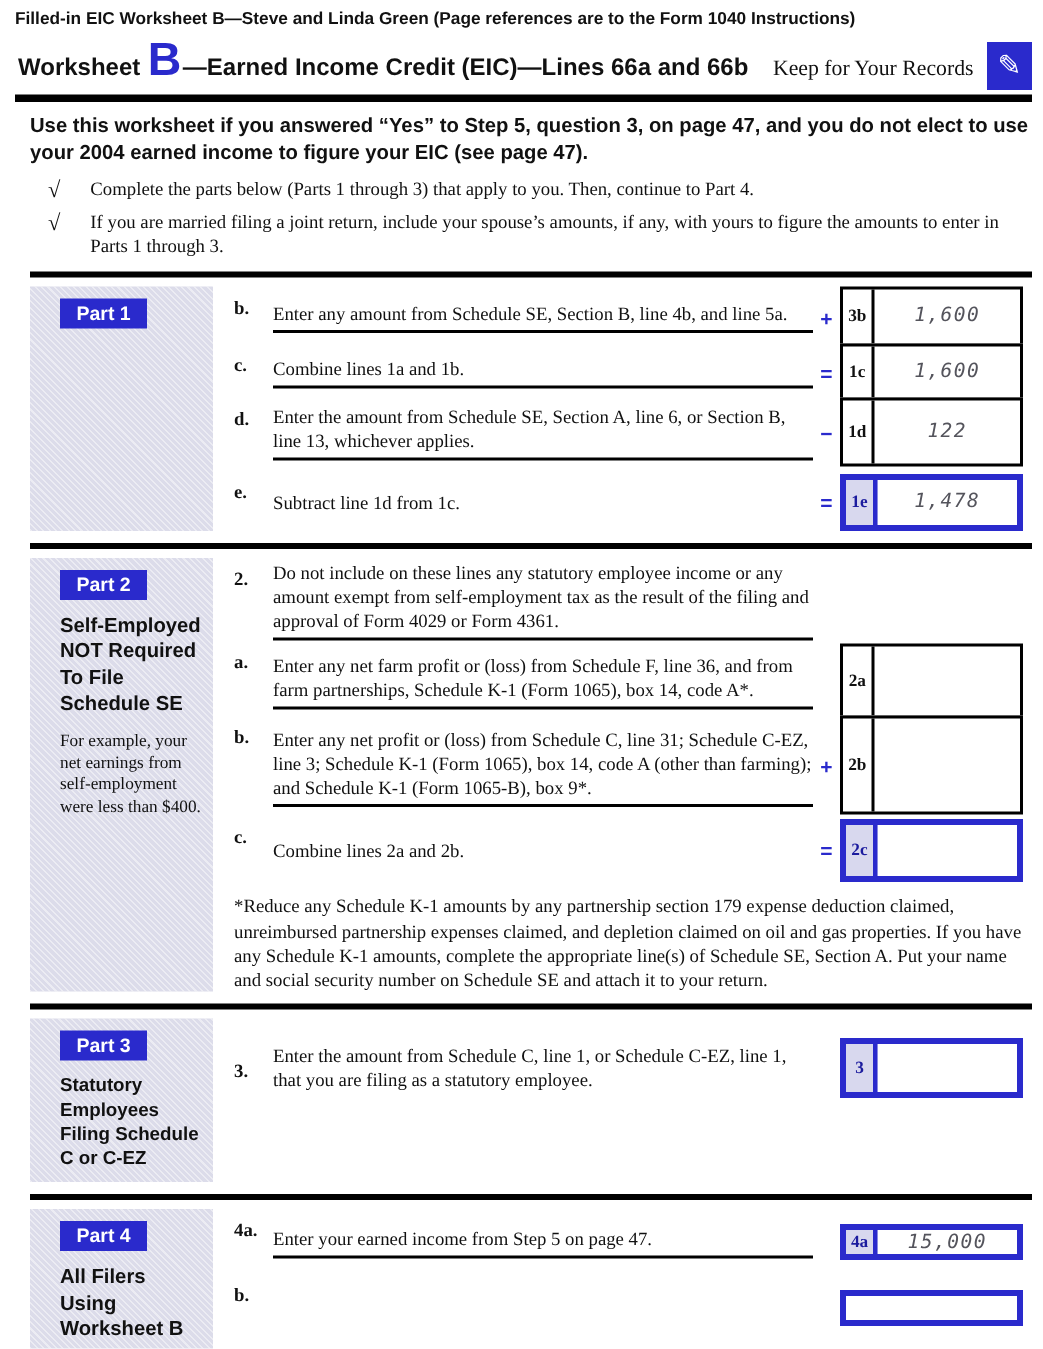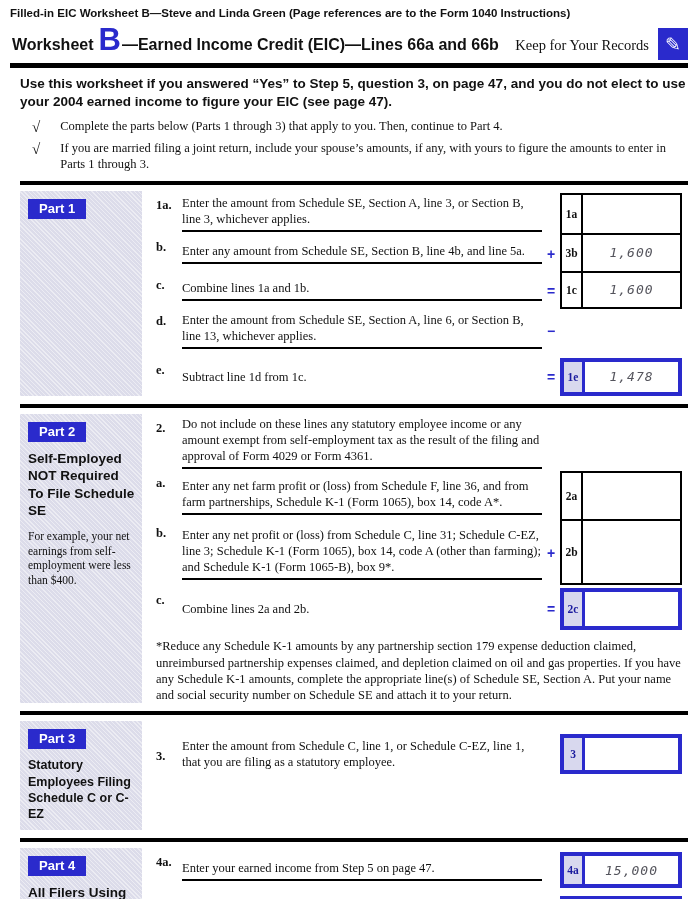--- a/index.html
+++ b/index.html
@@ -30,21 +30,21 @@
   
   .intro{padding:7px 2px 5px 10px;}
   .intro-bold{font-family:"Liberation Sans",sans-serif;font-weight:bold;font-size:13.5px;line-height:1.32;margin-bottom:7px;}
   .chk-item{display:flex;font-size:12.5px;line-height:1.3;margin:2px 0 3px 0;}
   .chk-glyph{font-size:15px;margin:0 20px 0 12px;flex:0 0 auto;}
 
   
   .part{display:flex;padding:6px 0 8px 10px;}
   .sidebar{flex:0 0 122px;background-color:var(--lav);
            background-image:repeating-linear-gradient(45deg,rgba(255,255,255,.45) 0 1px,transparent 1px 3px);
-           padding:8px 7px 8px 8px;}
+           padding:8px 7px 8px 20px;}
   .part-label{display:inline-block;background:var(--blue);color:#fff;font-family:"Liberation Sans",sans-serif;
               font-weight:bold;font-size:13px;padding:2px 11px 3px;margin-bottom:8px;}
   .part-heading{font-family:"Liberation Sans",sans-serif;font-weight:bold;font-size:13.5px;line-height:1.3;}
   .part-heading.small{font-size:12.5px;}
   .part-note{font-size:11.5px;line-height:1.28;margin-top:9px;}
   .content{flex:1;padding:2px 6px 0 14px;}
 
   .row{display:grid;grid-template-columns:26px 1fr 18px 122px;align-items:stretch;}
   .num{font-weight:bold;font-size:12.5px;padding-top:5px;}
   .txtcell{display:flex;flex-direction:column;justify-content:center;}
@@ -63,21 +63,21 @@
   .merge{margin-top:-2px;}
 
   .r-1a{min-height:42px}.r-1b{min-height:38px}.r-1c{min-height:36px}.r-1d{min-height:44px}
   .r-1e{min-height:38px;margin-top:5px}
   .r-2i{min-height:46px;margin-bottom:2px}.r-2a{min-height:50px}.r-2b{min-height:64px}
   .r-2c{min-height:42px;margin-top:3px}
   .r-3{min-height:62px;align-items:center}
   .r-3 .bxwrap{align-items:center}.r-3 .bx{flex:none;width:100%;height:40px}
   .r-4a{min-height:40px}.r-4b{min-height:42px;margin-top:3px}
   .r-4a .bxwrap,.r-4b .bxwrap{align-items:center}
-  .r-4a .bx,.r-4b .bx{flex:none;width:100%;height:36px}
+  .r-4a .bx,.r-4b .bx{flex:none;width:100%;height:24px}
 
   .footnote{font-size:12.5px;line-height:1.3;margin-top:8px;}
 </style>
 </head>
 <body>
 
 <div class="page">
 
   <div class="caption">Filled-in EIC Worksheet B—Steve and Linda Green (Page references are to the Form 1040 Instructions)</div>
 
@@ -105,33 +105,20 @@
     </div>
   </div>
 
   <div class="rule sect"></div>
 
   <section class="part">
     <aside class="sidebar">
       <span class="part-label">Part 1</span>
     </aside>
     <div class="content">
-      <div class="row r-1a">
-        <div class="num">1a.</div>
-        <div class="txtcell">
-            <div class="txt uline">Enter the amount from Schedule SE, Section A, line 3, or Section B, line 3, whichever applies.</div>
-          </div>
-        <div class="op"></div>
-        <div class="bxwrap">
-            <div class="bx">
-          <span class="lbl">1a</span>
-          <span class="val hand"></span>
-        </div>
-          </div>
-      </div>
       <div class="row r-1b">
         <div class="num">b.</div>
         <div class="txtcell">
             <div class="txt uline">Enter any amount from Schedule SE, Section B, line 4b, and line 5a.</div>
           </div>
         <div class="op">+</div>
         <div class="bxwrap merge">
             <div class="bx">
           <span class="lbl">3b</span>
           <span class="val hand">1,600</span>
@@ -150,20 +137,26 @@
           <span class="val hand">1,600</span>
         </div>
           </div>
       </div>
       <div class="row r-1d">
         <div class="num">d.</div>
         <div class="txtcell">
             <div class="txt uline">Enter the amount from Schedule SE, Section A, line 6, or Section B, line 13, whichever applies.</div>
           </div>
         <div class="op">−</div>
+        <div class="bxwrap merge">
+            <div class="bx">
+          <span class="lbl">1d</span>
+          <span class="val hand">122</span>
+        </div>
+          </div>
       </div>
       <div class="row r-1e">
         <div class="num">e.</div>
         <div class="txtcell">
             <div class="txt">Subtract line 1d from 1c.</div>
           </div>
         <div class="op">=</div>
         <div class="bxwrap">
             <div class="bx blue">
           <span class="lbl">1e</span>

